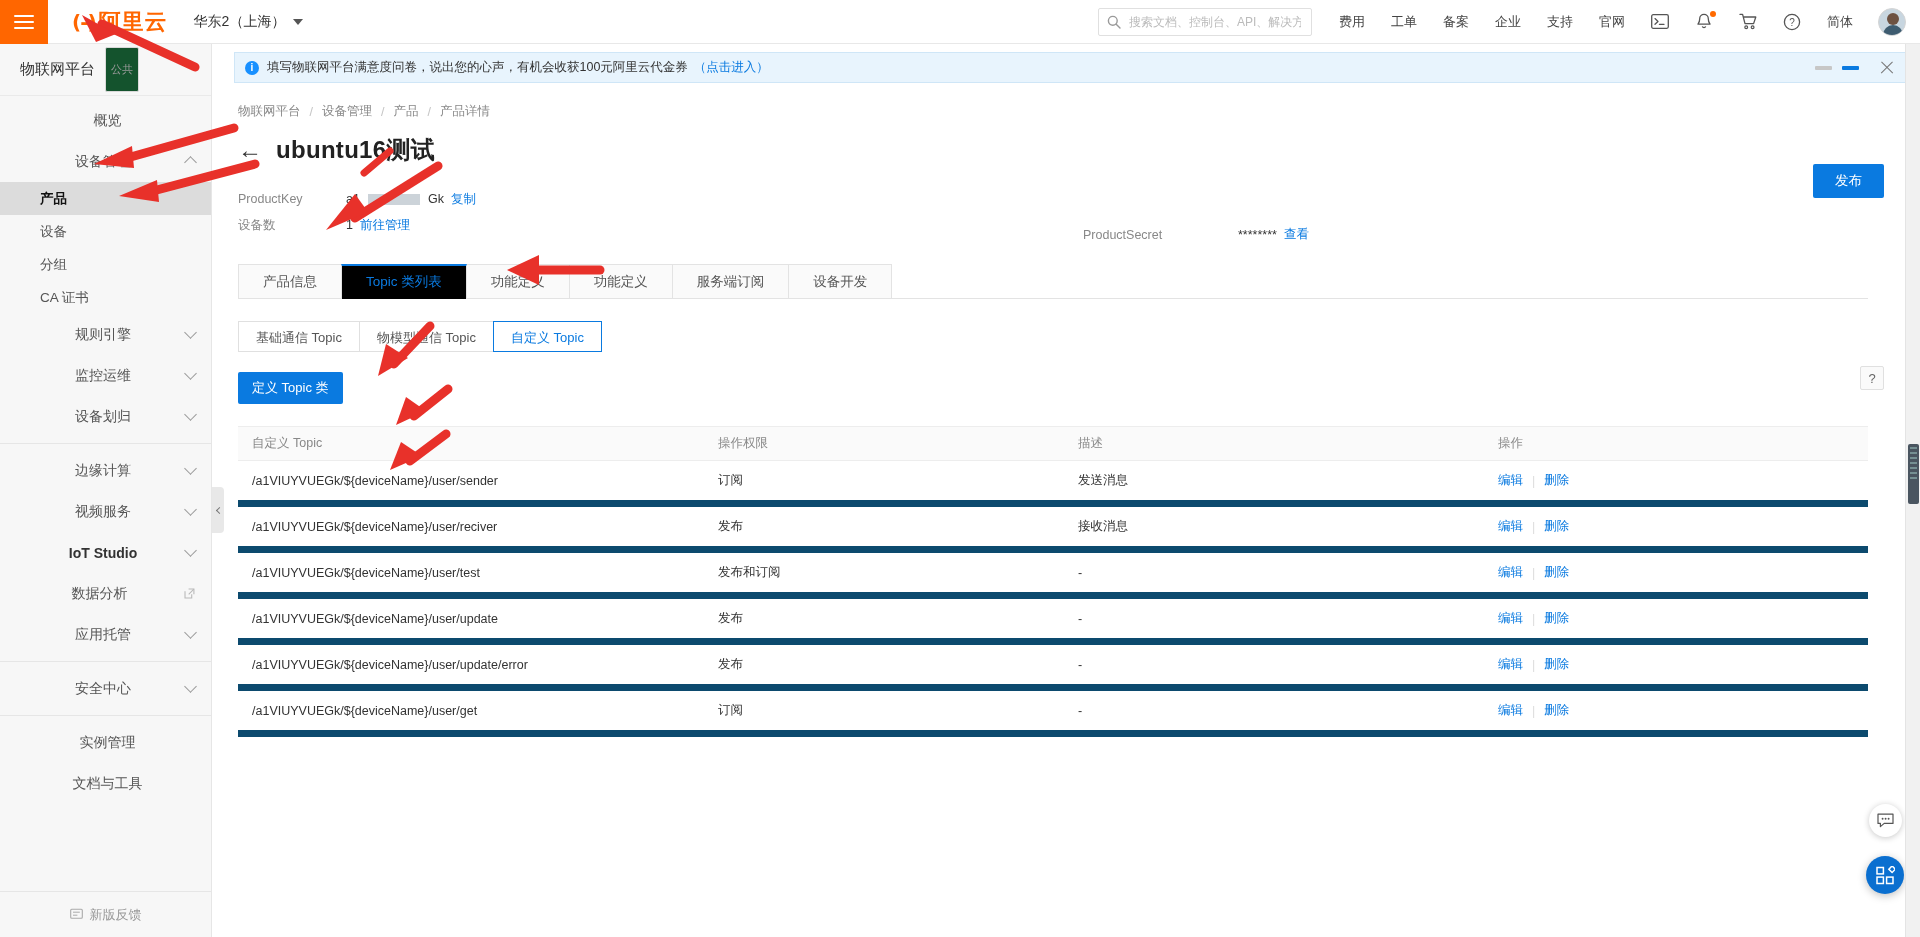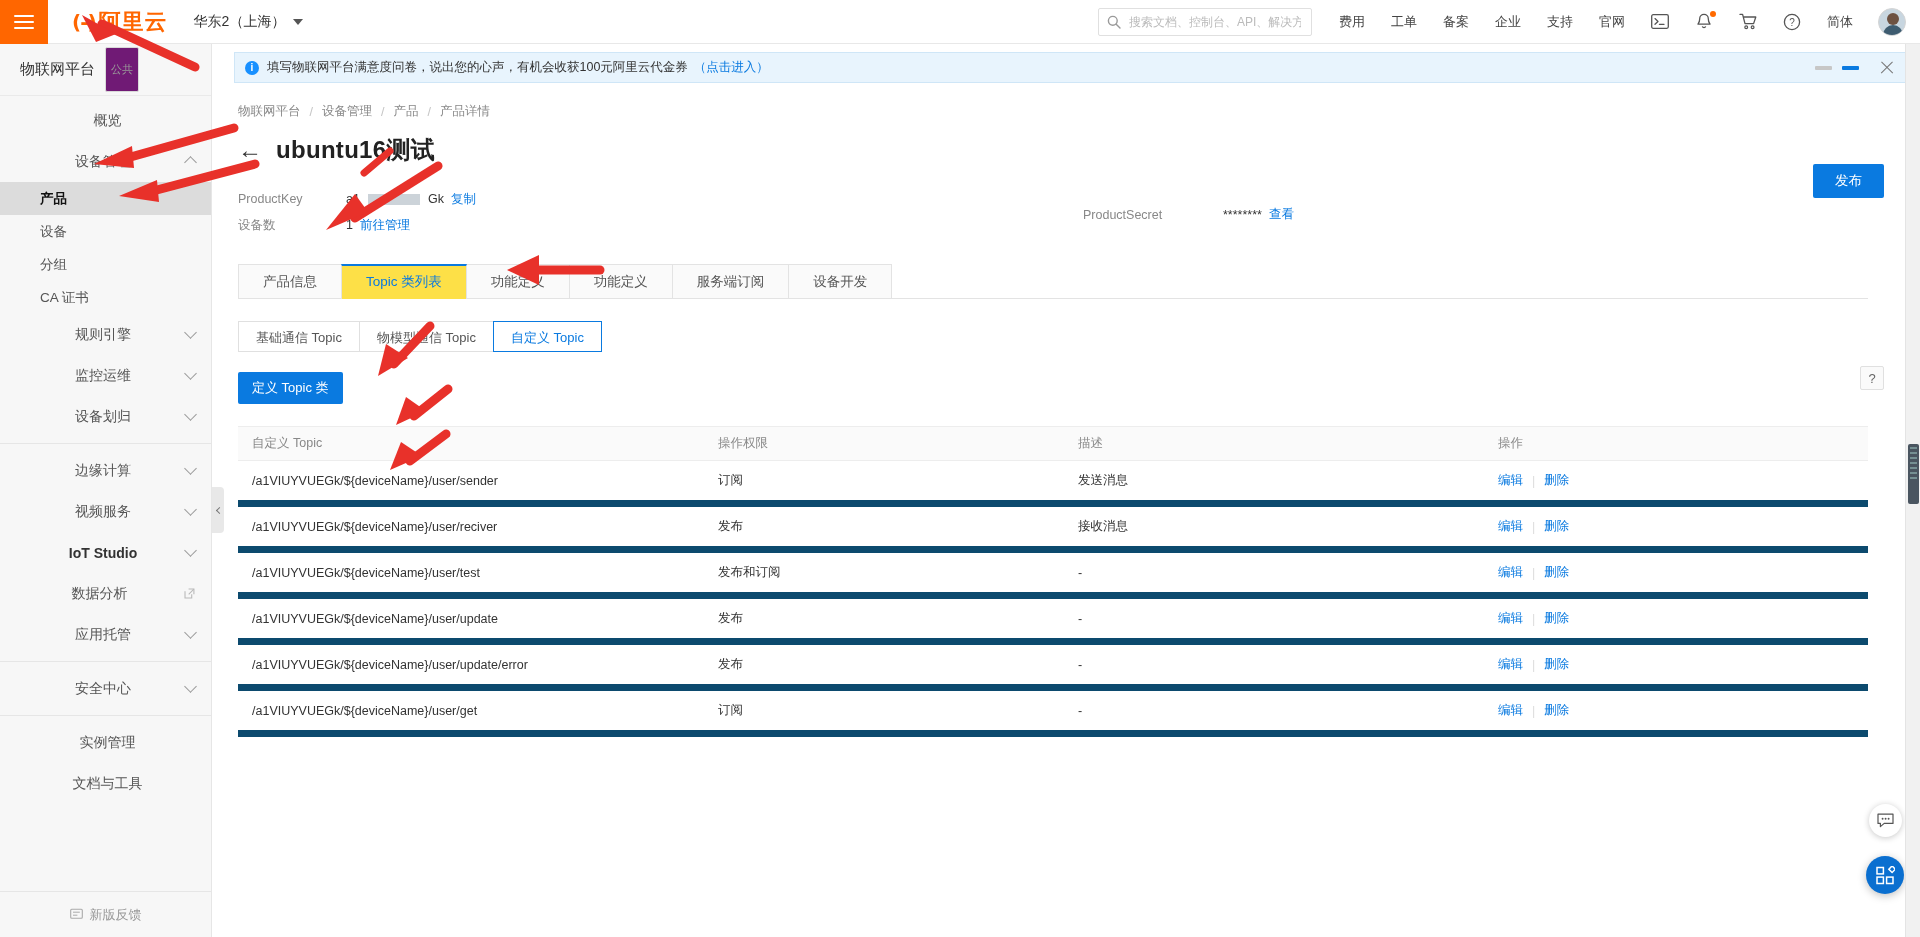--- a/index.html
+++ b/index.html
@@ -83,21 +83,21 @@
     background:#f7f7f7; border-right:1px solid #e6e6e6; z-index:20;
     display:flex; flex-direction:column;
   }
   .sb-product {
     height:52px; display:flex; align-items:center; padding-left:20px; gap:10px;
     border-bottom:1px solid #eaeaea;
   }
   .sb-product .name { font-size:15px; color:#333; }
   .sb-tag {
     font-size:11px; color:#999; border:1px solid #d9d9d9; border-radius:2px;
-    padding:14px 5px; background:#701a75;
+    padding:14px 5px; background:#14532d;
   }
   .sb-scroll { flex:1; overflow:hidden; padding-top:4px; }
   .sb-item {
     height:41px; display:flex; align-items:center; padding:0 16px 0 20px;
     font-size:14px; color:#555; cursor:pointer; position:relative;
   }
   .sb-item .lbl { flex:1;text-align:center; }
   .sb-item.bold .lbl { font-weight:bold; color:#333; }
   .sb-sub {
     height:33px; display:flex; align-items:center; padding-left:40px;
@@ -172,34 +172,34 @@
 
   .meta { margin:20px 0 0 26px; position:relative; width:1630px; }
   .meta-row { display:flex; align-items:center; height:26px; font-size:12.5px; }
   .meta-label { width:108px; color:#888; }
   .meta-val { color:#333; display:flex; align-items:center; gap:7px; }
   .meta-val .lnk { color:#0a7ae0; cursor:pointer; }
   .masked {
     display:inline-block; width:52px;height:11px;background:#ccd3d9;
     vertical-align:middle; margin:0 1px;
   }
-  .meta-right { position:absolute; left:845px; top:20px; display:flex; align-items:center; font-size:12.5px; }
+  .meta-right { position:absolute; left:845px; top:40px; display:flex; align-items:center; font-size:12.5px;gap:15px; }
   .meta-right .meta-label { width:140px; }
 
   
   .tabs {
     margin:26px 0 0 26px; display:flex; border-bottom:1px solid #e3e3e3; width:1630px;
   }
   .tab {
     padding:0 24px; height:34px; line-height:34px; font-size:13.5px; color:#555;
     border:1px solid #e3e3e3; border-bottom:none; background:#fafafa;
     margin-right:-1px; cursor:pointer; position:relative; top:0;
   }
   .tab.active {
-    background:#fde047; color:#0a7ae0; border-top:2px solid #0a7ae0; z-index:2;
+    background:#000000; color:#0a7ae0; border-top:2px solid #0a7ae0; z-index:2;
     margin-bottom:-1px; height:35px; line-height:32px;
   }
 
   .subtabs { margin:22px 0 0 26px; display:flex; }
   .subtab {
     padding:0 17px; height:31px; line-height:31px; font-size:13px; color:#555;
     border:1px solid #e0e0e0; margin-right:-1px; background:#fff; cursor:pointer;
   }
   .subtab.active { color:#0a7ae0; border-color:#0a7ae0; z-index:2; position:relative; }
 

